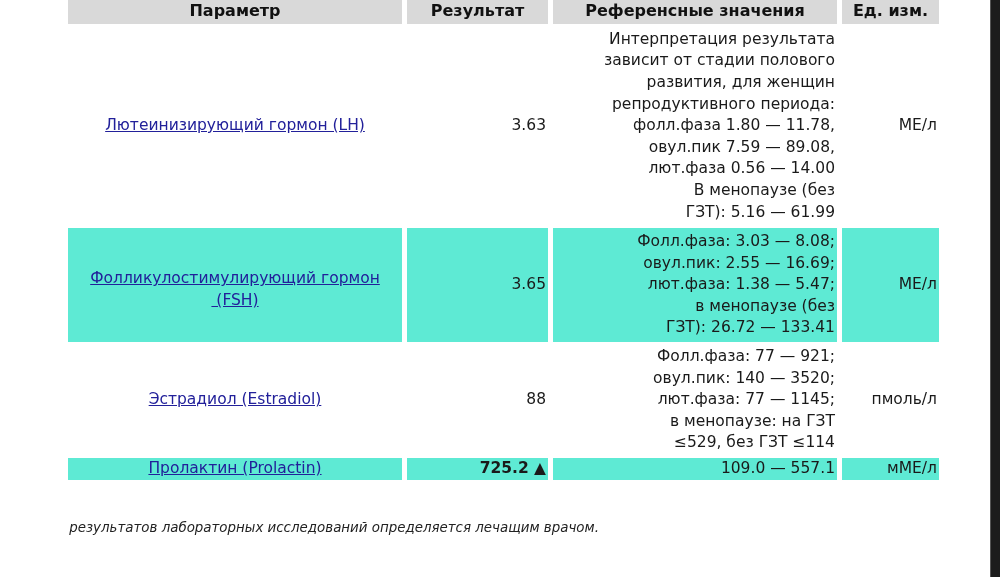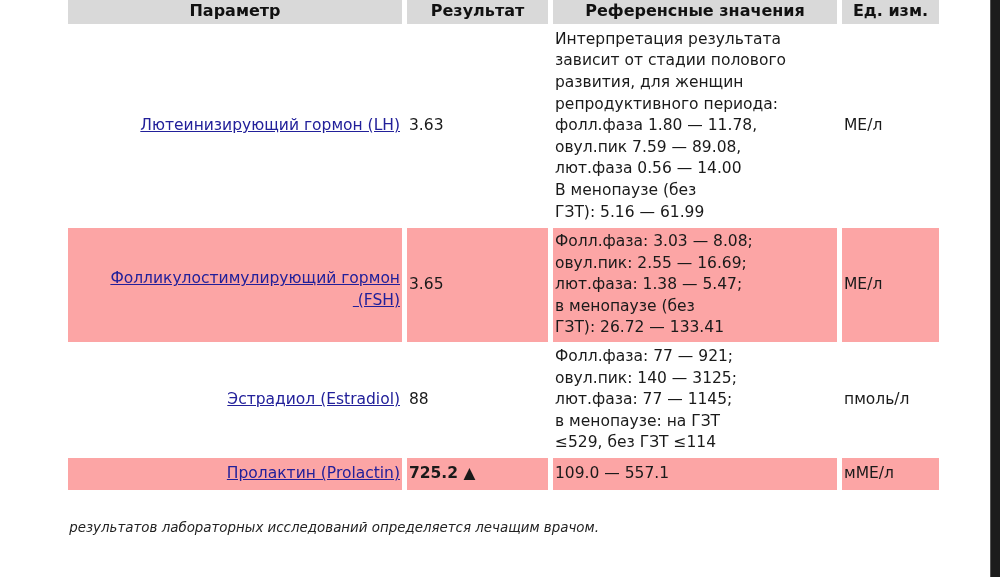--- a/index.html
+++ b/index.html
@@ -8,23 +8,23 @@
     font-family:"DejaVu Sans", "Liberation Sans", sans-serif; color:#1a1a1a;
   }
   .right-strip { position:absolute; left:990px; top:0; width:10px; height:577px; background:#1c1c1c; border-left:1px solid #555; }
   table.results {
     position:absolute; left:63px; top:-2px; border-collapse:separate; border-spacing:5px 0;
     font-size:15.5px; line-height:21.6px;
   }
   table.results th {
     background:#d9d9d9; font-weight:bold; font-size:16px; height:26px; padding:0 4px; text-align:center; color:#111;
   }
-  table.results td { padding:0 2px; vertical-align:middle; text-align:left; }
-  table.results td.param { text-align:right; padding-left:2px; }
-  tr.shaded td { background:#fca5a5; }
+  table.results td { padding:0 2px; vertical-align:middle; text-align:right; }
+  table.results td.param { text-align:center; padding-left:2px; }
+  tr.shaded td { background:#5eead4; }
   .c1 { width:326px; } .c2 { width:133px; } .c3 { width:276px; } .c4 { width:89px; }
   a.param-link { color:#1a0dab; color:#22209a; text-decoration:underline; }
   .bold { font-weight:bold; }
   .ref-line { display:block; }
   .footnote {
     position:absolute; left:65px; top:516px; width:880px; font-style:italic; font-size:13.4px; line-height:23px; color:#222;
   }
 </style>
 </head>
 <body>
@@ -79,29 +79,29 @@
       <td>МЕ/л</td>
     </tr>
 
     <tr style="height:116px;">
       <td class="param">
         <a class="param-link">Эстрадиол (Estradiol)</a>
       </td>
       <td>88</td>
       <td>
         <span class="ref-line">Фолл.фаза: 77 — 921;</span>
-        <span class="ref-line">овул.пик: 140 — 3125;</span>
+        <span class="ref-line">овул.пик: 140 — 3520;</span>
         <span class="ref-line">лют.фаза: 77 — 1145;</span>
         <span class="ref-line">в менопаузе: на ГЗТ</span>
         <span class="ref-line">≤529, без ГЗТ ≤114</span>
       </td>
       <td>пмоль/л</td>
     </tr>
 
-    <tr class="shaded" style="height:32px;">
+    <tr class="shaded" style="height:22px;">
       <td class="param">
         <a class="param-link">Пролактин (Prolactin)</a>
       </td>
       <td class="bold">725.2 ▲</td>
       <td>109.0 — 557.1</td>
       <td>мМЕ/л</td>
     </tr>
 
   </tbody>
 </table>

